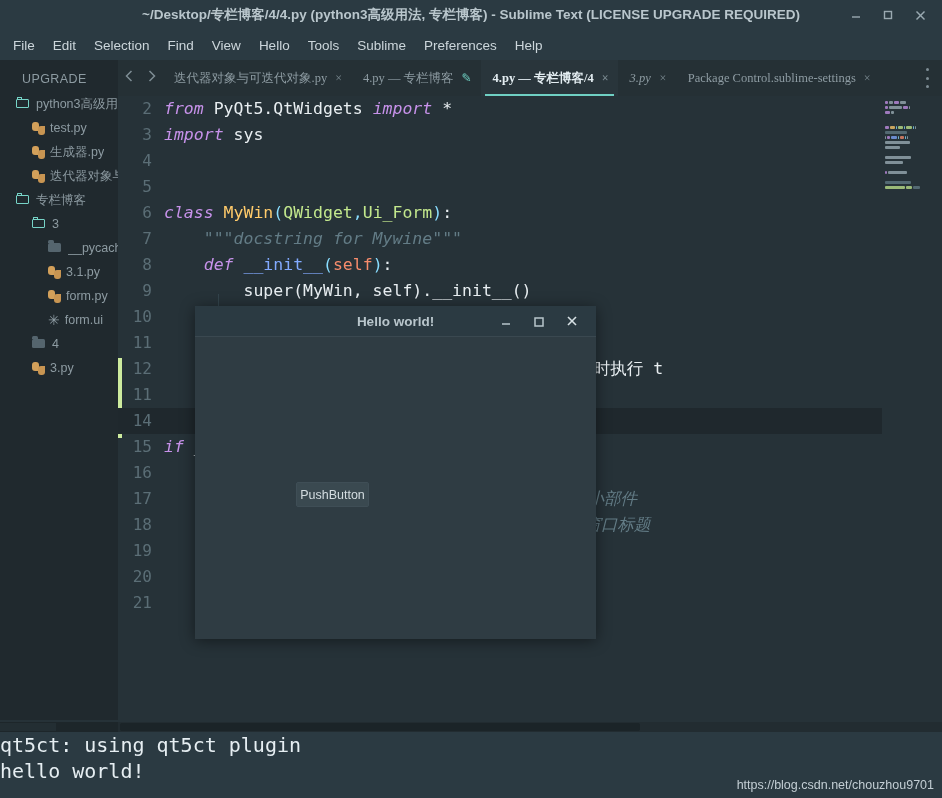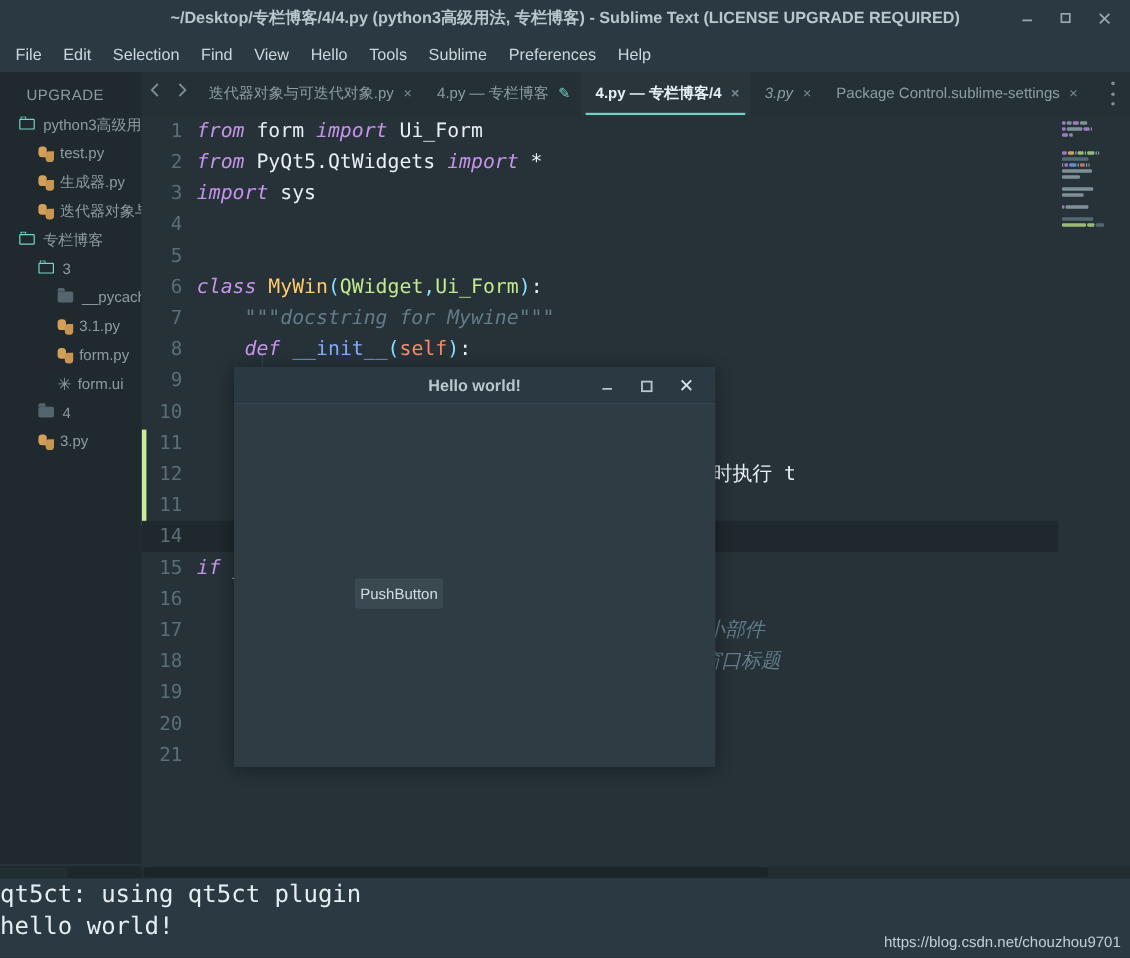--- a/index.html
+++ b/index.html
@@ -74,21 +74,21 @@
   .py-ico b{
     position:absolute;width:6.5px;height:9px;background:#d3a05a;border-radius:3px;
   }
   .py-ico b.a{left:0px;top:0px;border-radius:3px 3px 0 3px;}
   .py-ico b.b{left:6px;top:4px;border-radius:3px 0 3px 3px;background:#c89552;}
   .star-ico{color:#8d9ba2;font-size:14px;line-height:12px;}
 
   
   .tabbar{
     position:absolute;left:118px;top:60px;width:824px;height:36px;
-    background:#253035;display:flex;align-items:flex-start;
+    background:#253035;display:flex;align-items:flex-start;font-family:Liberation Serif, serif;
   }
   .navarrow{width:22px;text-align:center;color:#7e8d95;font-size:15px;line-height:36px;}
   .tab{
     display:flex;align-items:center;height:36px;padding:0 9px 0 12px;
     font-size:12.5px;color:#8e9ca3;white-space:nowrap;position:relative;
   }
   .tab.active{color:#e4eef2;font-weight:bold;background:#29353b;}
   .tab.active:after{
     content:"";position:absolute;left:4px;right:4px;bottom:0;height:2px;background:#6fd0c3;
   }
@@ -345,21 +345,20 @@
       <span></span>
         <span></span>
         <span></span>
     </div>
   </div>
 
   <div class="editor">
     <div class="gutter-green"></div>
     <div class="guide"></div>
     <div class="code" id="code">
-        <div class="cline"><span class="lno">1</span><span class="ctext"><span class="kw">from </span><span class="plain">form </span><span class="kw">import </span><span class="plain">Ui_Form</span></span></div>
         <div class="cline"><span class="lno">2</span><span class="ctext"><span class="kw">from </span><span class="plain">PyQt5.QtWidgets </span><span class="kw">import </span><span class="plain">*</span></span></div>
         <div class="cline"><span class="lno">3</span><span class="ctext"><span class="kw">import </span><span class="plain">sys</span></span></div>
         <div class="cline"><span class="lno">4</span><span class="ctext"></span></div>
         <div class="cline"><span class="lno">5</span><span class="ctext"></span></div>
         <div class="cline"><span class="lno">6</span><span class="ctext"><span class="kw">class </span><span class="cls">MyWin</span><span class="punc">(</span><span class="type">QWidget</span><span class="punc">,</span><span class="type">Ui_Form</span><span class="punc">)</span><span class="plain">:</span></span></div>
         <div class="cline"><span class="lno">7</span><span class="ctext"><span class="doc">    """docstring for Mywine"""</span></span></div>
         <div class="cline"><span class="lno">8</span><span class="ctext"><span class="plain">    </span><span class="kw">def </span><span class="fn">__init__</span><span class="punc">(</span><span class="self">self</span><span class="punc">)</span><span class="plain">:</span></span></div>
         <div class="cline"><span class="lno">9</span><span class="ctext"><span class="plain">        super(MyWin, self).__init__()</span></span></div>
         <div class="cline"><span class="lno">10</span><span class="ctext"><span class="plain">        self.setupUi(self)</span></span></div>
         <div class="cline"><span class="lno">11</span><span class="ctext"></span></div>

